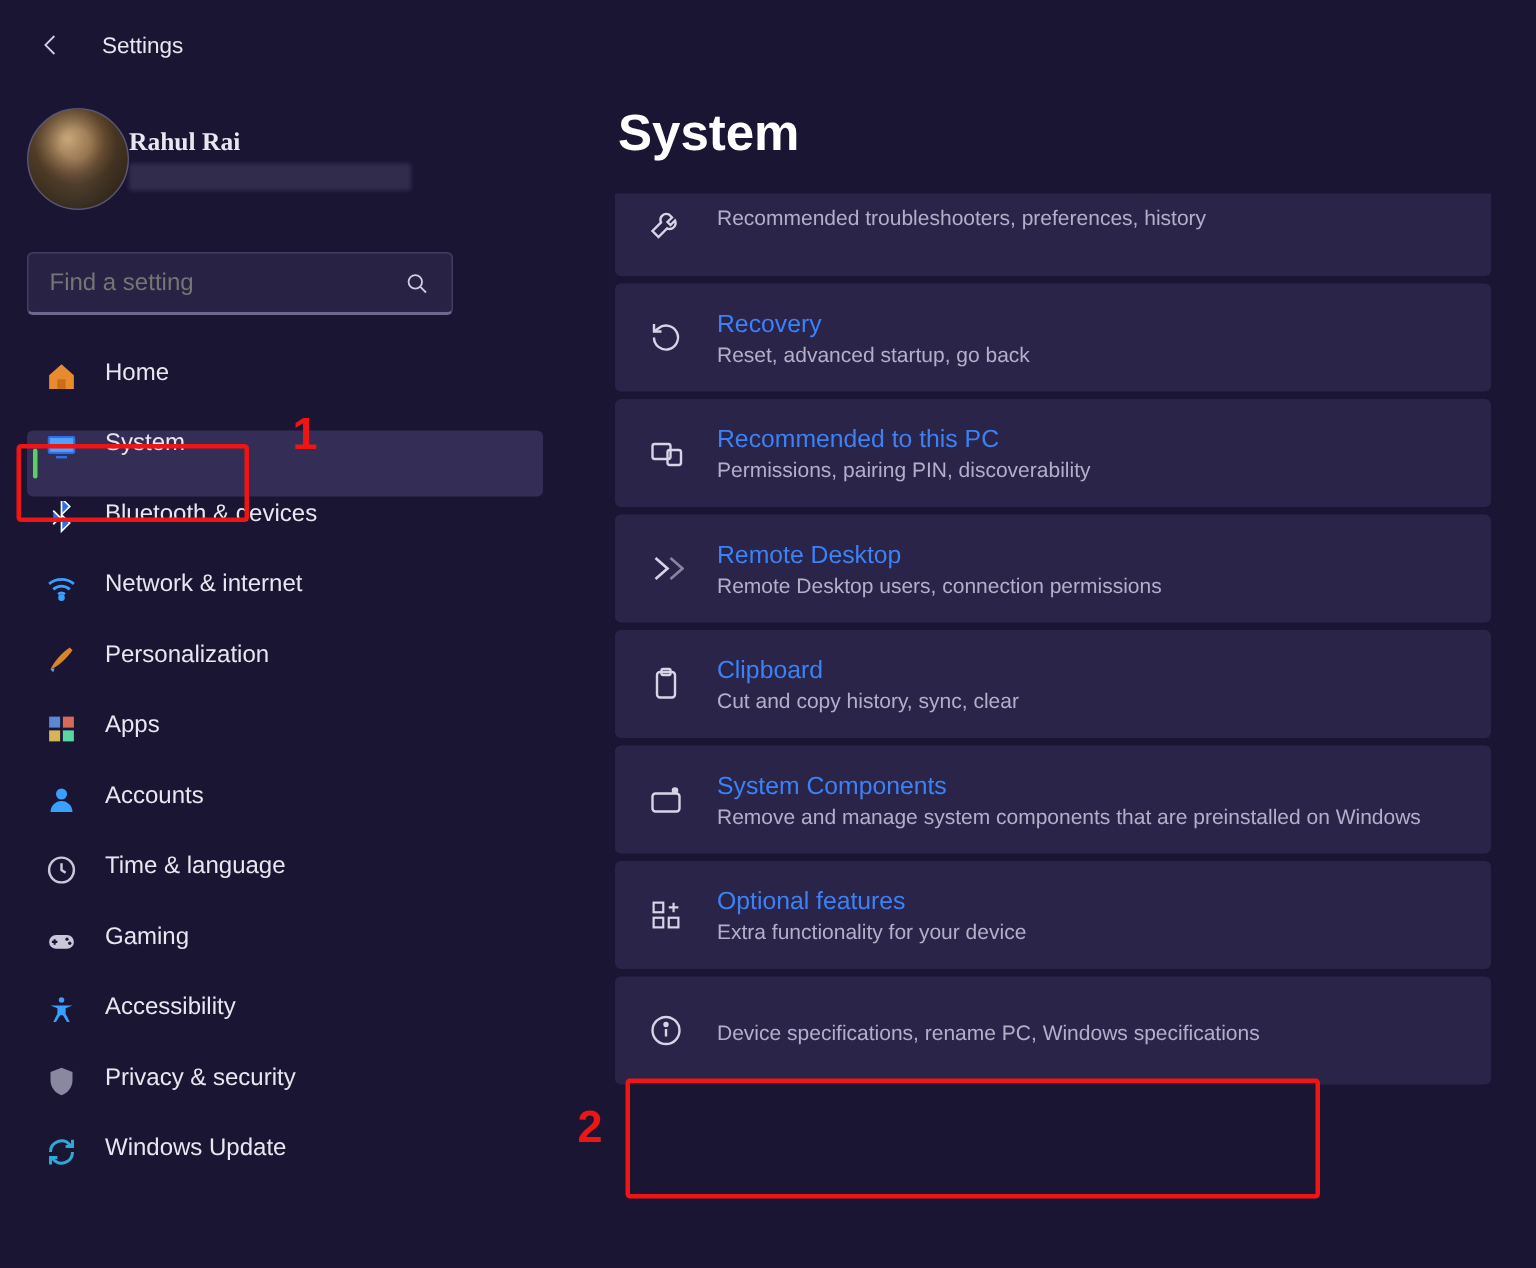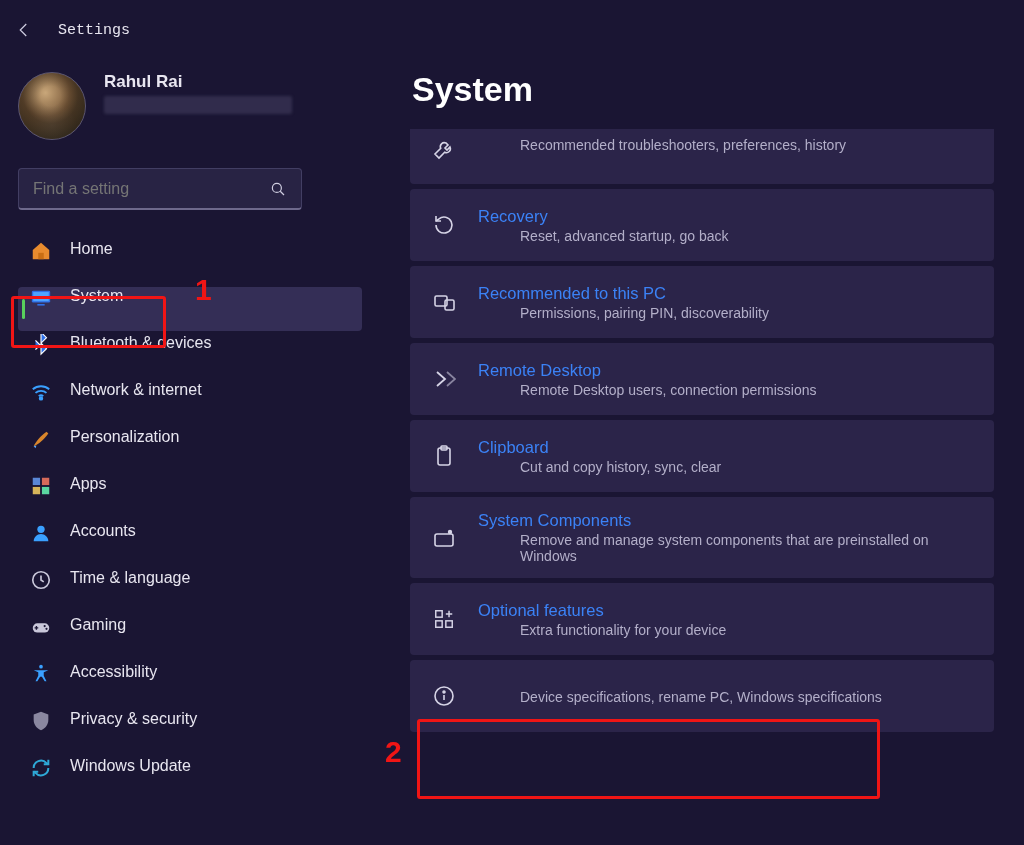--- a/index.html
+++ b/index.html
@@ -5,29 +5,28 @@
   * { box-sizing: border-box; margin: 0; padding: 0; }
   body {
     width: 1024px; height: 845px; overflow: hidden;
     background: #1a1533;
     font-family: "Segoe UI", Arial, sans-serif;
     color: #e8e6f0;
     position: relative;
   }
   .topbar {
     display: flex; align-items: center; gap: 22px;
-    padding: 18px 18px 10px 12px;
-    font-family: Liberation Mono, monospace;
+    padding: 18px 18px 10px 22px;
   }
   .back-btn { width: 24px; height: 24px; display:flex;align-items:center;justify-content:center; cursor:pointer; color:#cfcde0;}
   .app-title { font-size: 15px; font-weight: 500; color:#e8e6f0;}
   .layout { display:flex; flex-direction:row; height: calc(100% - 52px); }
   .sidebar { width: 380px; padding: 20px 18px 0 18px; }
   .main { flex:1; padding: 10px 30px 0 30px; }
-  .profile { display:flex; gap:18px; margin-bottom: 28px; }
+  .profile { display:flex; align-items:center; margin-bottom: 28px; font-family: Liberation Serif, serif; }
   .avatar {
     width: 68px; height: 68px; border-radius: 50%;
     background: radial-gradient(circle at 40% 30%, #c9a77a 0%, #7a5a3a 40%, #2e2a1d 100%);
     border: 1px solid #5a5570; overflow:hidden; position:relative;
   }
   .avatar::after{content:"";position:absolute;inset:0;background:
     radial-gradient(circle at 48% 35%, rgba(0,0,0,.0) 18%, rgba(0,0,0,.35) 50%),
     radial-gradient(circle at 50% 80%, rgba(255,255,255,.08), transparent 40%);}
   .profile-text { display:flex; flex-direction:column; }
   .profile-name { font-size: 17px; font-weight:600; }
@@ -74,21 +73,21 @@
     border-radius: 4px; cursor:pointer;
     position:relative;
   }
   .settings-item.cut-top {
     min-height:55px; padding-top:6px; align-items:flex-start;
     border-top-left-radius:0;border-top-right-radius:0;
   }
   .s-icon { width:28px; height:28px; flex-shrink:0; display:flex;align-items:center;justify-content:center; color:#d6d4e6;}
   .s-text { display:flex; flex-direction:column; }
   .s-title { font-size: 16.5px; color:#3b82f6; }
-  .s-desc  { font-size: 14px; color:#b3afc9; margin-top:2px;margin-left:42px;}
+  .s-desc  { font-size: 14px; color:#b3afc9; margin-top:2px;}
   .highlight-box {
     position:absolute; border:3px solid #f01515; border-radius:3px; pointer-events:none;
   }
   .hl1 { left:11px; top:296px; width:155px; height:52px; }
   .hl2 { left:417px; top:719px; width:463px; height:80px; }
   .anno { position:absolute; font-size:30px; font-weight:700; color:#f01515; pointer-events:none;}
   .a1 { left:195px; top:273px; }
   .a2 { left:385px; top:735px; }
   svg { display:block; }
 </style>

